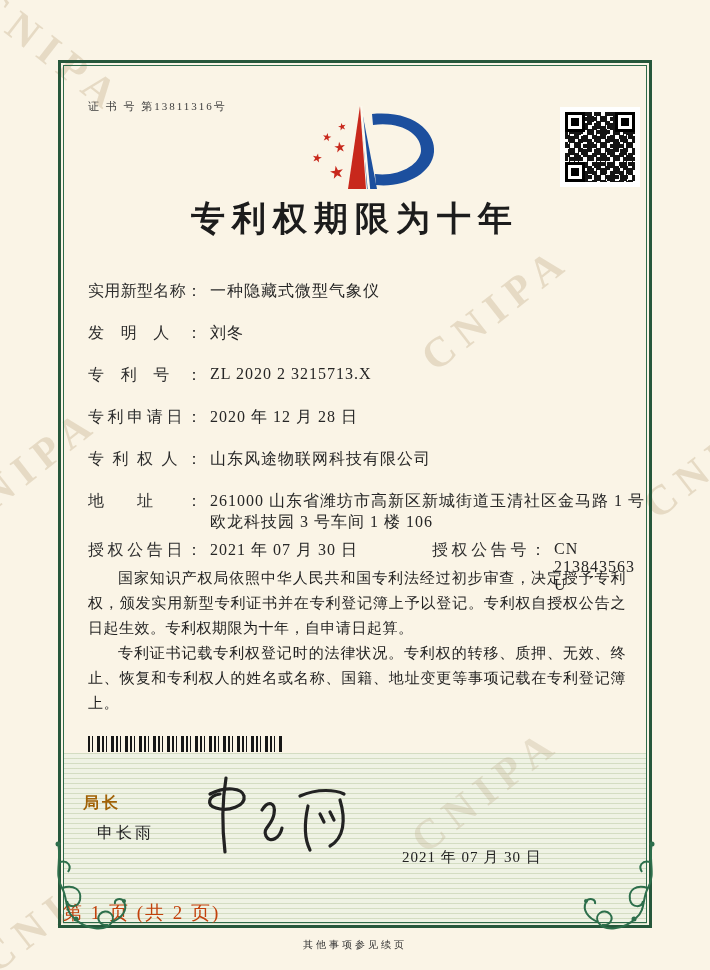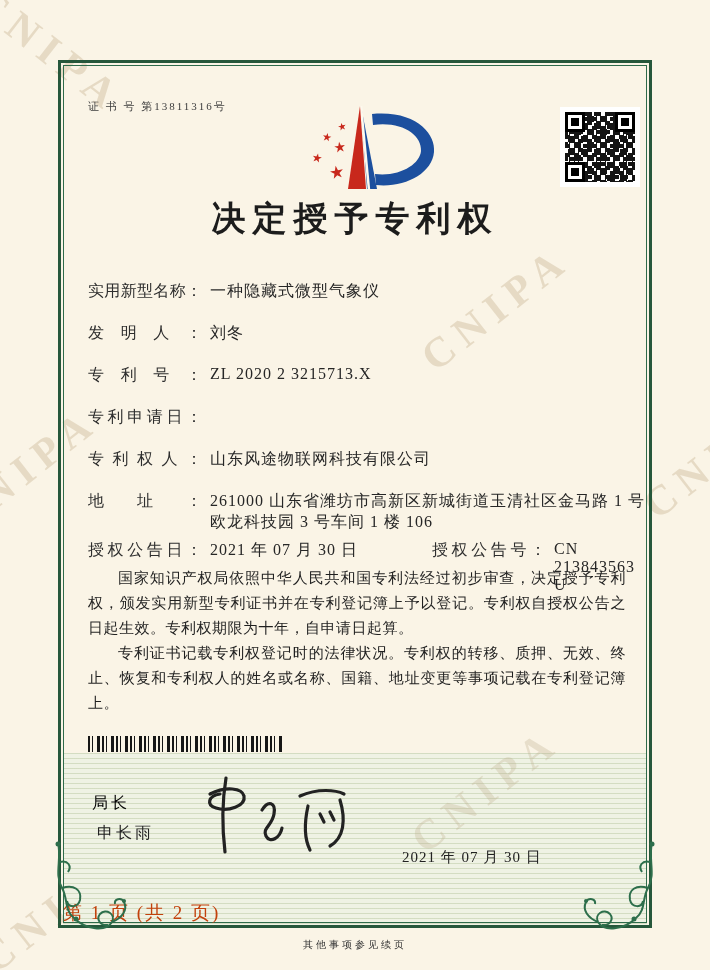--- a/index.html
+++ b/index.html
@@ -79,21 +79,21 @@
       #161616 4px 5px,transparent 5px 9px,
       #161616 9px 12px,transparent 12px 14px);
   }
   
   .band{
     position:absolute;left:63px;top:753px;width:584px;height:172px;z-index:1;
     background:
       repeating-linear-gradient(180deg,rgba(160,180,130,0.35) 0 1px,transparent 1px 5px),
       #eff2e4;
   }
-  .director-title{position:absolute;left:92px;top:793px;z-index:3;font-size:16px;letter-spacing:3px;color:#000000;}
+  .director-title{position:absolute;left:83px;top:793px;z-index:3;font-size:16px;letter-spacing:3px;color:#a16207;font-weight:bold;}
   .director-name{position:absolute;left:97px;top:823px;z-index:3;font-size:16px;letter-spacing:3px;color:#222;}
   .signature{position:absolute;left:192px;top:772px;z-index:3;}
   .sign-date{position:absolute;left:402px;top:848px;z-index:3;font-size:15px;letter-spacing:1px;color:#222;}
   .page-info{
     position:absolute;left:63px;top:900px;width:584px;z-index:3;
     text-align:left;font-size:19px;letter-spacing:2px;color:#c2410c;
   }
   .ornament{position:absolute;z-index:4;}
   .orn-left{left:52px;top:840px;}
   .orn-right{left:578px;top:840px;transform:scaleX(-1);}
@@ -137,36 +137,37 @@
   </div>
 
   <div class="qr">
     <div class="qr-modules">
       <div class="qf tl"></div>
       <div class="qf tr"></div>
       <div class="qf bl"></div>
     </div>
   </div>
 
-  <h1 class="title">决定授予专利权</h1>
+  <h1 class="title">专利权期限为十年</h1>
 
   <div class="row" style="top:281px">
     <span class="lbl">实用新型名称：</span>
     <span class="val">一种隐藏式微型气象仪</span>
   </div>
   <div class="row" style="top:323px">
     <span class="lbl">发明人：</span>
     <span class="val">刘冬</span>
   </div>
   <div class="row" style="top:365px">
     <span class="lbl">专利号：</span>
     <span class="val">ZL 2020 2 3215713.X</span>
   </div>
   <div class="row" style="top:407px">
     <span class="lbl">专利申请日：</span>
+    <span class="val">2020 年 12 月 28 日</span>
   </div>
   <div class="row" style="top:449px">
     <span class="lbl">专利权人：</span>
     <span class="val">山东风途物联网科技有限公司</span>
   </div>
   <div class="row" style="top:491px">
     <span class="lbl">地址：</span>
     <span class="addr-wrap">
       <span class="val" style="display:block">261000 山东省潍坊市高新区新城街道玉清社区金马路 1 号</span>
       <span class="val" style="display:block">欧龙科技园 3 号车间 1 楼 106</span>

